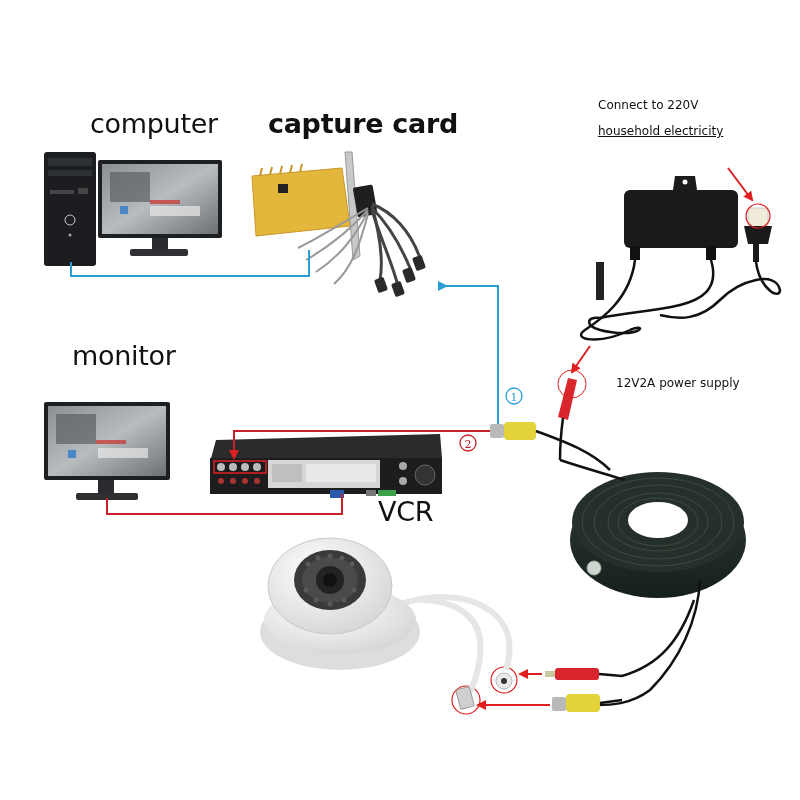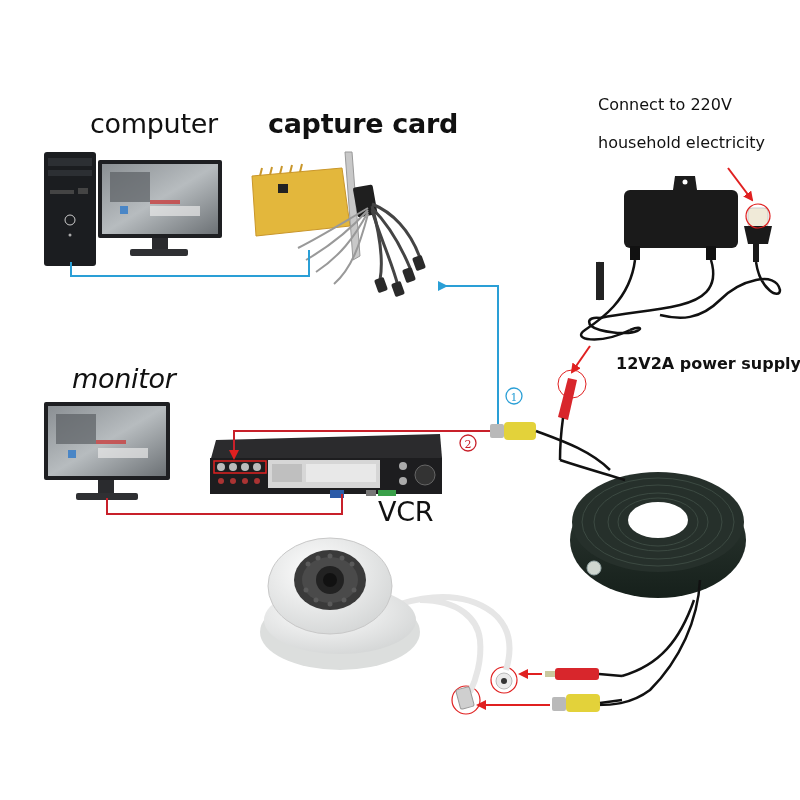--- a/index.html
+++ b/index.html
@@ -1,32 +1,32 @@
 <!DOCTYPE html>
 <html><head>
 <meta charset="utf-8">
 <style>
   html, body { margin: 0; padding: 0; background: #ffffff; }
   body { width: 800px; height: 800px; position: relative; overflow: hidden;
          font-family: "DejaVu Sans", "Liberation Sans", sans-serif; color: #111; }
   .abs { position: absolute; }
   .label-big { font-size: 27px; font-weight: normal; letter-spacing: -0.3px; color: #111; white-space: nowrap; }
-  .label-small { font-size: 16px; color: #111; line-height: 22px; white-space: nowrap; }
+  .label-small { font-size: 12px; color: #111; line-height: 22px; white-space: nowrap; }
   svg { position: absolute; left: 0; top: 0; }
 </style>
 </head>
 <body>
 
 <div class="abs label-big" style="left:90px; top:108px;">computer</div>
 <div class="abs label-big" style="left:268px; top:108px;font-weight:bold;">capture card</div>
-<div class="abs label-big" style="left:72px; top:363px;font-style:italic;">monitor</div>
+<div class="abs label-big" style="left:72px; top:340px;">monitor</div>
 <div class="abs label-big" style="left:378px; top:496px;text-align:right;">VCR</div>
 <div class="abs label-small" style="left:598px; top:94px;">Connect to 220V</div>
-<div class="abs label-small" style="left:598px; top:132px;">household electricity</div>
-<div class="abs label-small" style="left:616px; top:353px;font-weight:bold;">12V2A power supply</div>
+<div class="abs label-small" style="left:598px; top:120px;text-decoration:underline;">household electricity</div>
+<div class="abs label-small" style="left:616px; top:372px;">12V2A power supply</div>
 
 <svg width="800" height="800" viewBox="0 0 800 800">
   <defs>
     <marker id="arrBlue" markerWidth="10" markerHeight="10" refX="2" refY="5" orient="auto" markerUnits="userSpaceOnUse">
       <path d="M10,0 L0,5 L10,10 Z" fill="#2a9fd6"></path>
     </marker>
     <marker id="arrRed" markerWidth="10" markerHeight="10" refX="8" refY="5" orient="auto" markerUnits="userSpaceOnUse">
       <path d="M0,0 L10,5 L0,10 Z" fill="#e02020"></path>
     </marker>
     <linearGradient id="screenG" x1="0" y1="0" x2="1" y2="1">

